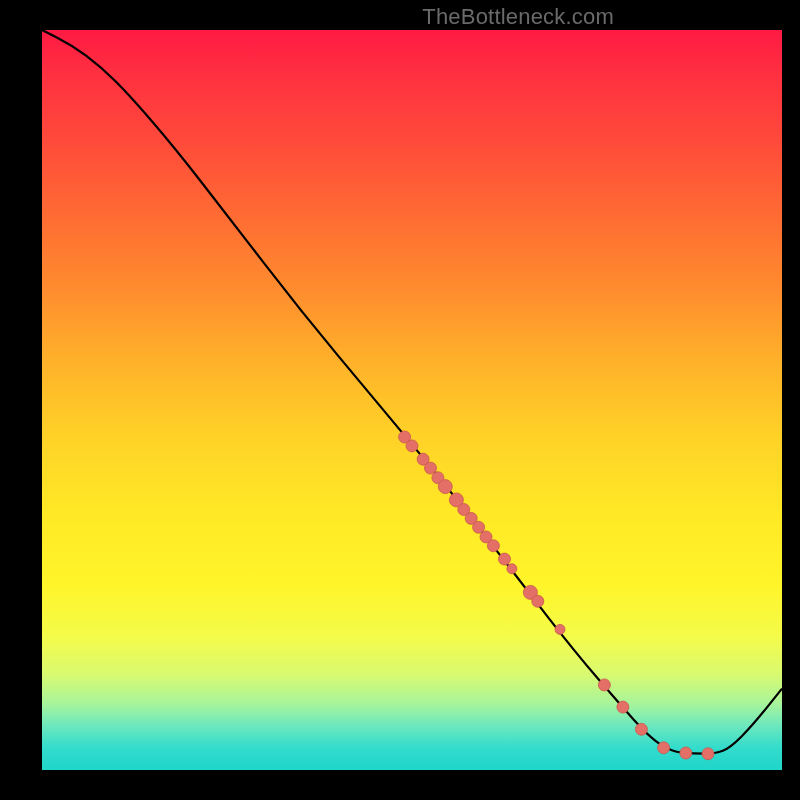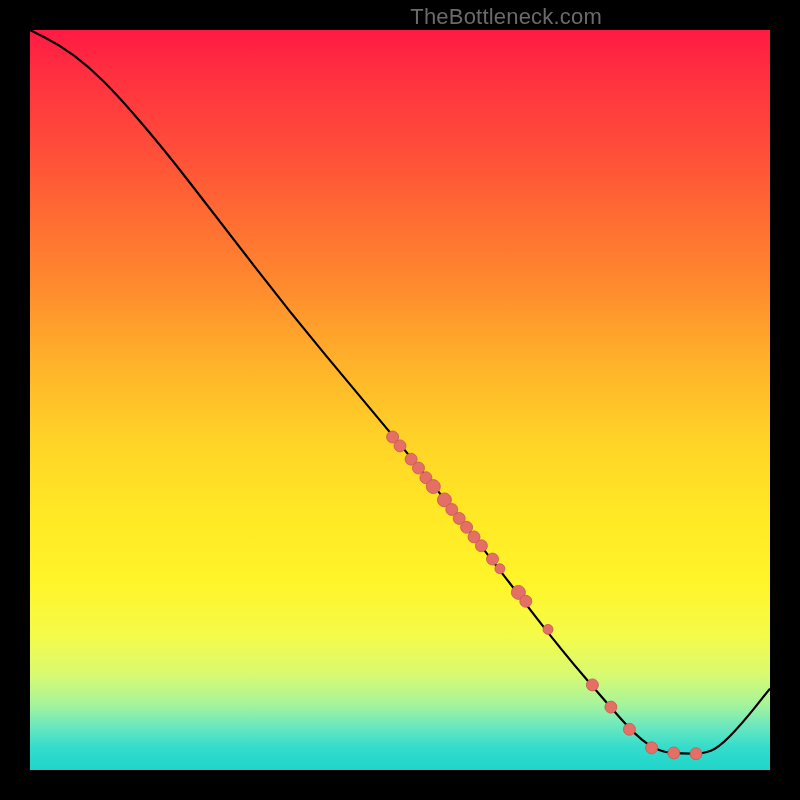--- a/index.html
+++ b/index.html
@@ -1,19 +1,19 @@
 <!DOCTYPE html>
 <html><head>
 <meta charset="utf-8">
 <style>
   * { margin: 0; padding: 0; box-sizing: border-box; }
   html, body { width: 800px; height: 800px; background: #000; overflow: hidden; }
   .frame {
     position: absolute;
-    left: 0; top: 0;
+    left: 12px; top: 0;
     width: 636px; height: 800px;
     background: #000;
   }
   .plot {
     position: absolute;
     left: 30px;
     top: 30px;
     width: 740px;
     height: 740px;
     background: linear-gradient(to bottom,

